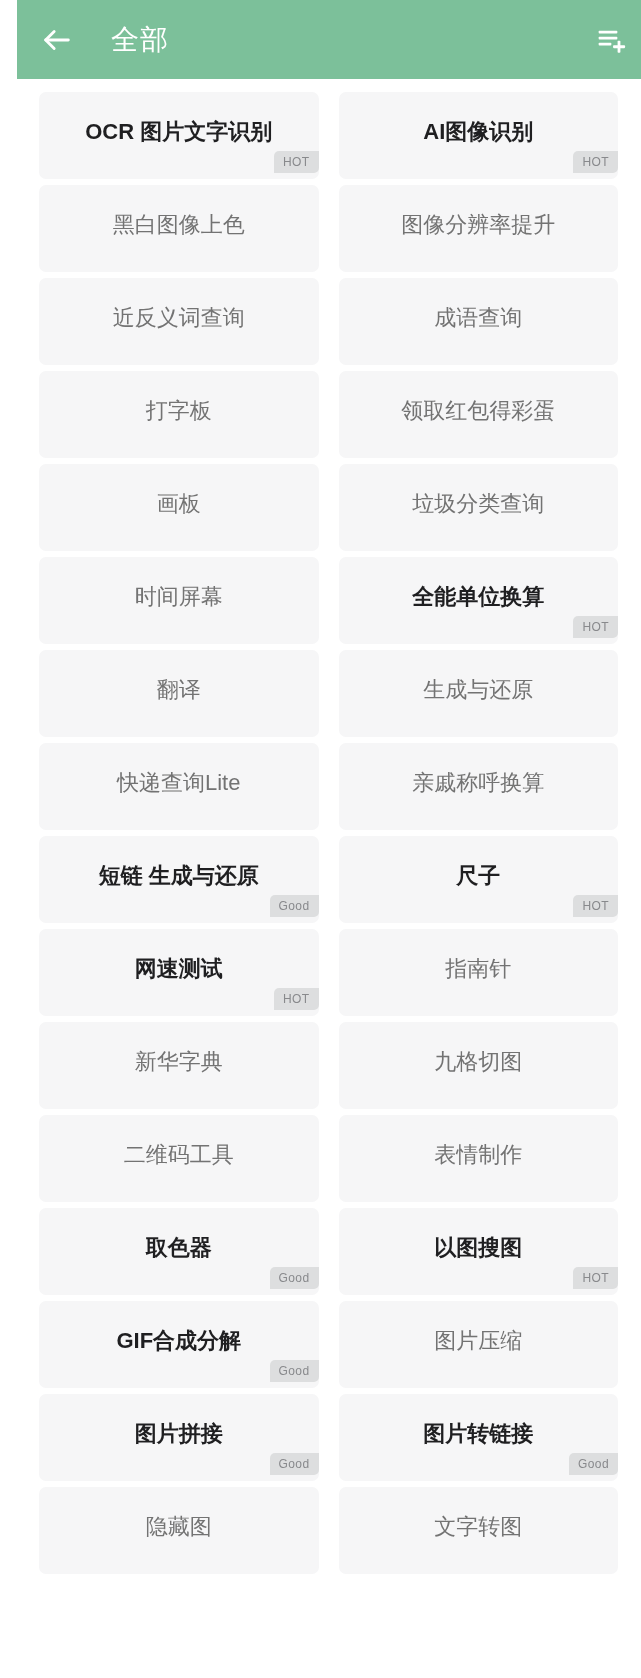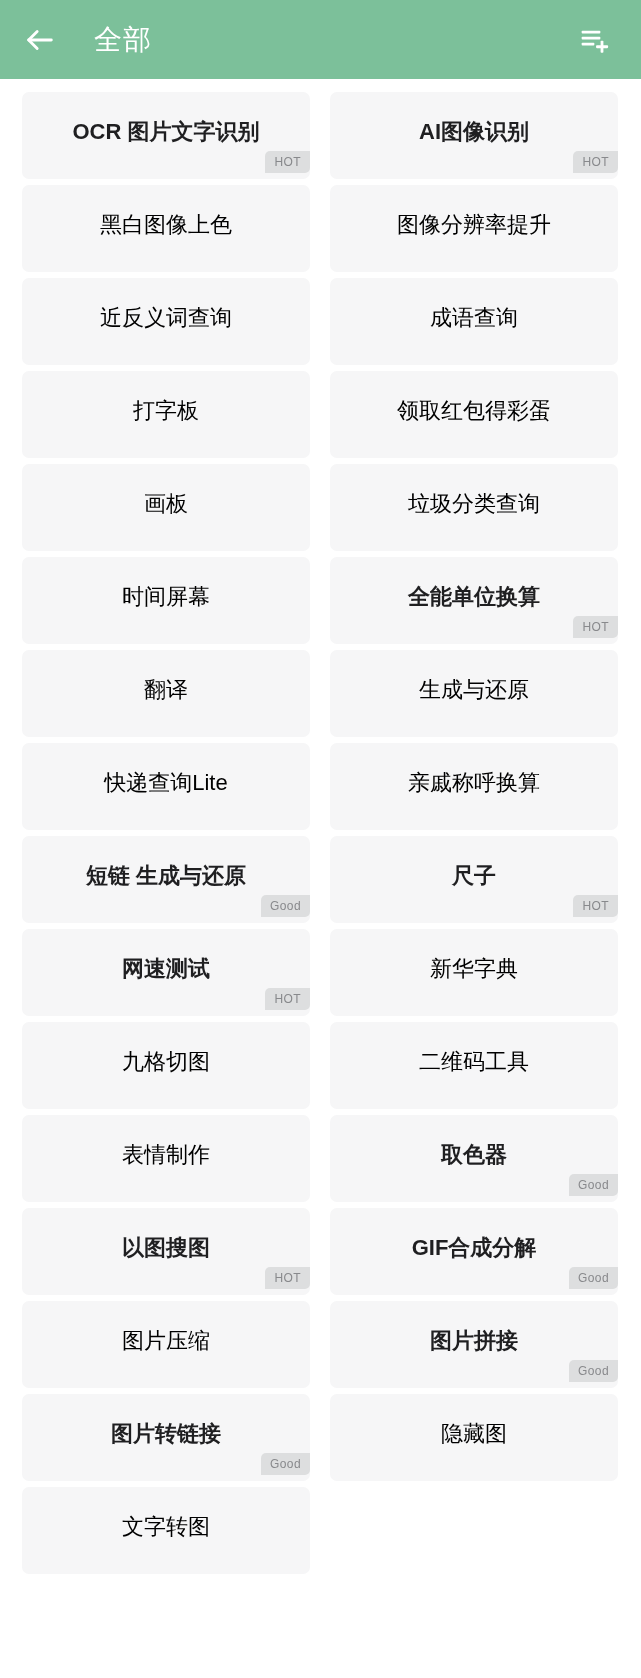--- a/index.html
+++ b/index.html
@@ -8,20 +8,21 @@
     height: 1678px;
     background: #ffffff;
     font-family: "Liberation Sans", "DejaVu Sans", sans-serif;
     overflow: hidden;
   }
   #app {
     position: relative;
     width: 641px;
     height: 1678px;
     background: #ffffff;
+    padding-left: 17px;
   }
 
   
   .appbar {
     position: relative;
     width: 641px;
     height: 79px;
     background: #7cc09a;
     display: flex;
     align-items: center;
@@ -70,21 +71,21 @@
     height: 87px;
     background: #f6f6f7;
     border-radius: 7px;
     display: flex;
     align-items: center;
     justify-content: center;
     overflow: hidden;
   }
   .card-label {
     font-size: 22px;
-    color: #000000;
+    color: #737373;
     font-weight: 400;
     text-align: center;
     line-height: 1.2;
     padding: 0 8px;
     margin-top: -7px;
     white-space: nowrap;
   }
   .card.featured .card-label {
     font-weight: 700;
     color: #1f1f21;
@@ -190,20 +191,23 @@
       </div>
       <div class="card featured">
         <div class="card-label">尺子</div>
         <span class="badge">HOT</span>
       </div>
       <div class="card featured">
         <div class="card-label">网速测试</div>
         <span class="badge">HOT</span>
       </div>
       <div class="card">
+        <div class="card-label">指南针</div>
+      </div>
+      <div class="card">
         <div class="card-label">新华字典</div>
       </div>
       <div class="card">
         <div class="card-label">九格切图</div>
       </div>
       <div class="card">
         <div class="card-label">二维码工具</div>
       </div>
       <div class="card">
         <div class="card-label">表情制作</div>

